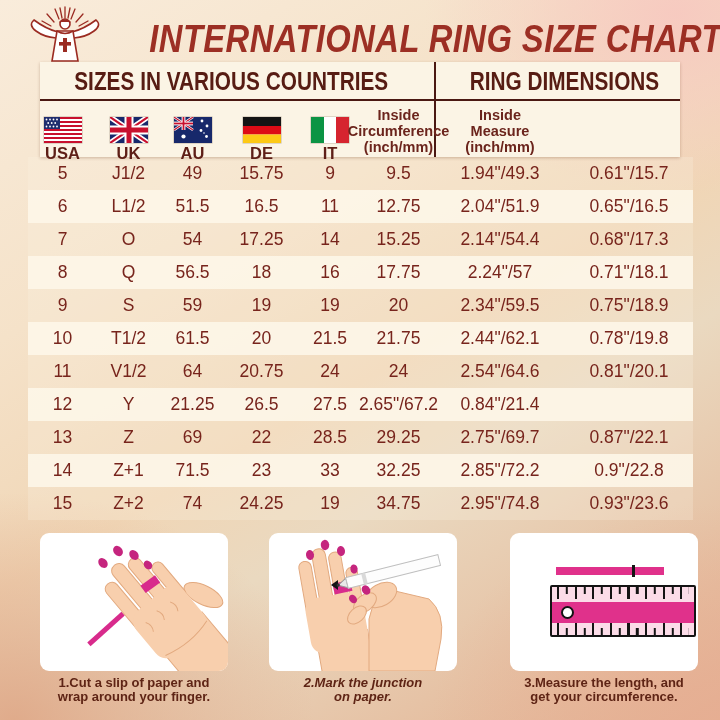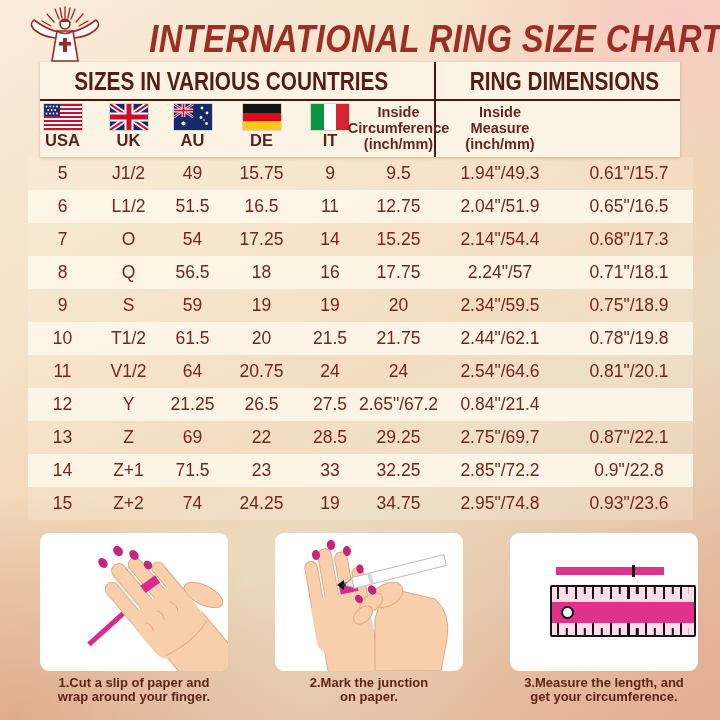--- a/index.html
+++ b/index.html
@@ -32,36 +32,36 @@
   .vline { position:absolute; left:406px; top:0; width:2px; height:95px; background:#4a1812; }
   .hline { position:absolute; left:12px; right:13px; top:37px; height:2px; background:#4a1812; }
 
   .title-row { position:relative; display:grid; grid-template-columns:407px 258px; height:39px; align-items:center; }
   .section-title {
     text-align:center; font-weight:bold; color:#571c13; font-size:26px; white-space:nowrap;
   }
   .section-title span { display:inline-block; transform:scaleX(.8); transform-origin:center; }
 
   .flags-row { position:relative; display:grid; grid-template-columns:69px 63px 65px 73px 64px 73px 130px 128px; height:56px; }
-  .flag-cell { display:flex; flex-direction:column; align-items:center; justify-content:flex-start; padding-top:3px; }
+  .flag-cell { display:flex; flex-direction:column; align-items:center; justify-content:flex-start; padding-top:16px; }
   .flag-cell svg { width:38px; height:26px; box-shadow:0 0 0 .5px rgba(90,60,40,.35); }
   .flag-label { font-weight:bold; color:#5e1f17; font-size:16.5px; margin-top:1px; }
   .dim-cell { display:flex; flex-direction:column; align-items:center; justify-content:center; color:#6b241c; font-weight:bold; font-size:14.5px; line-height:1.1; }
 
   .data-row { display:grid; grid-template-columns:69px 63px 65px 73px 64px 73px 130px 128px; height:33px; }
   .data-row.shade { background:rgba(253,246,232,.92); }
   .data-row.plain { background:rgba(252,244,229,.25); }
   .cell {
     display:flex; align-items:center; justify-content:center;
     color:#77241c; font-size:17.5px; font-weight:500; white-space:nowrap;
   }
 
   
   .step { position:absolute; top:533px; width:188px; }
-  .step-1 { left:40px; } .step-2 { left:275px; } .step-3 { left:510px; }
+  .step-1 { left:40px; } .step-2 { left:269px;font-style:italic; } .step-3 { left:510px; }
   .illustration { position:relative; width:188px; height:138px; background:#ffffff; border-radius:9px; overflow:hidden; }
   .step-caption { position:relative; margin-top:5px; width:230px; left:-21px; text-align:center;
     font-size:13px; font-weight:bold; color:#5e2415; line-height:1.1; }
   .step-caption div { white-space:nowrap; }
 
   
   .strip { position:absolute; left:46px; top:34px; width:108px; height:8px; background:#e0318b; }
   .strip-mark { position:absolute; left:76px; top:-2px; width:3px; height:12px; background:#141414; }
   .ruler { position:absolute; left:40px; top:52px; width:146px; height:52px; background:#fbdce8; border:2.5px solid #141414; border-radius:2px; }
   .ticks { position:absolute; left:5px; right:5px; }

